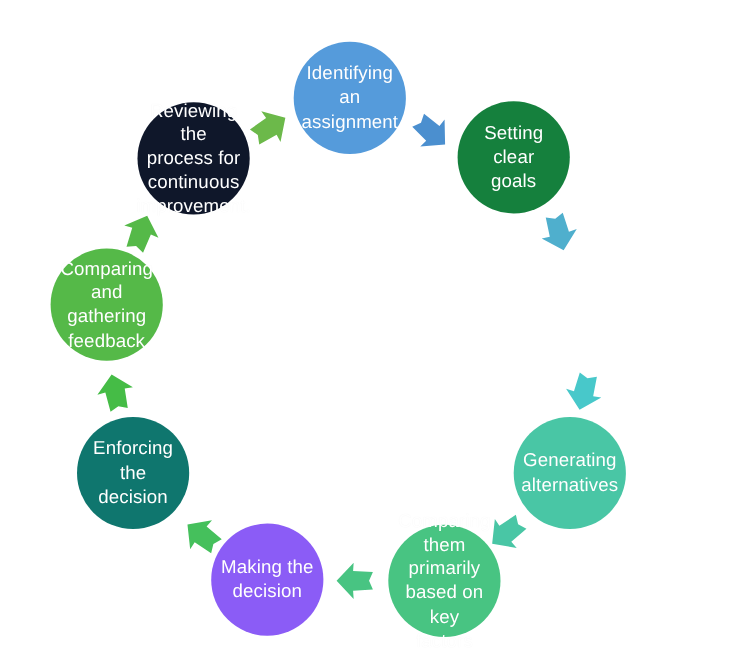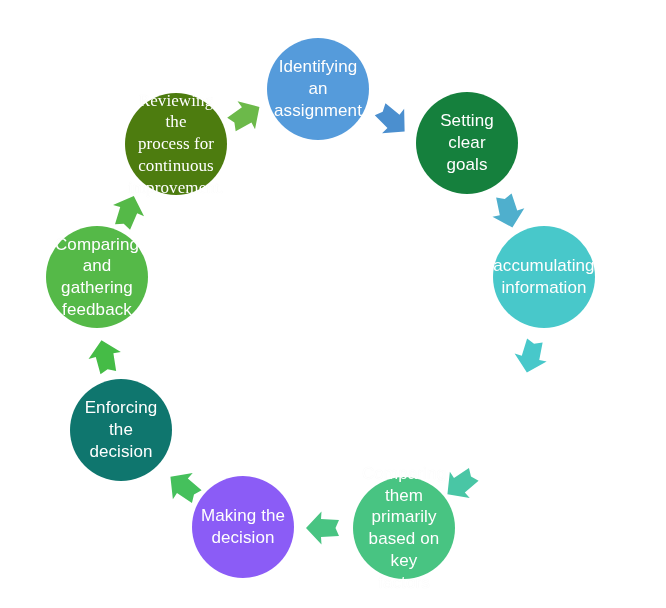--- a/index.html
+++ b/index.html
@@ -100,42 +100,42 @@
       </svg>
     </div>
     <div class="node" style="left: 267px; top: 38px; width: 102px; height: 102px; background: rgb(85, 155, 219);">
       <span class="label">Identifying an
 assignment</span>
     </div>
     <div class="node" style="left: 416px; top: 92px; width: 102px; height: 102px; background: #15803d;">
       <span class="label">Setting clear
 goals</span>
     </div>
-    <div class="node" style="left: 493px; top: 226px; width: 102px; height: 102px; background: rgb(72, 200, 202);">
-      <span class="label">accumulating
-information</span>
+    <div class="node" style="left: 467px; top: 379px; width: 102px; height: 102px; background: rgb(73, 198, 165);">
+      <span class="label">Generating
+alternatives</span>
     </div>
     <div class="node" style="left: 353px; top: 477px; width: 102px; height: 102px; background: rgb(72, 196, 130);">
       <span class="label">Comparing
 them primarily
 based on key
 factors</span>
     </div>
     <div class="node" style="left: 192px; top: 476px; width: 102px; height: 102px; background: #8b5cf6;">
       <span class="label">Making the
 decision</span>
     </div>
     <div class="node" style="left: 70px; top: 379px; width: 102px; height: 102px; background: #0f766e;">
       <span class="label">Enforcing the
 decision</span>
     </div>
     <div class="node" style="left: 46px; top: 226px; width: 102px; height: 102px; background: rgb(85, 185, 72);">
       <span class="label">Comparing
 and gathering
 feedback</span>
     </div>
-    <div class="node" style="left: 125px; top: 93px; width: 102px; height: 102px; background: #4d7c0f; font-family: Liberation Serif, serif;">
+    <div class="node" style="left: 125px; top: 93px; width: 102px; height: 102px; background: #0f172a;">
       <span class="label">Reviewing the
 process for
 continuous
 improvement.</span>
     </div>
   </div>
 
 </body></html>

